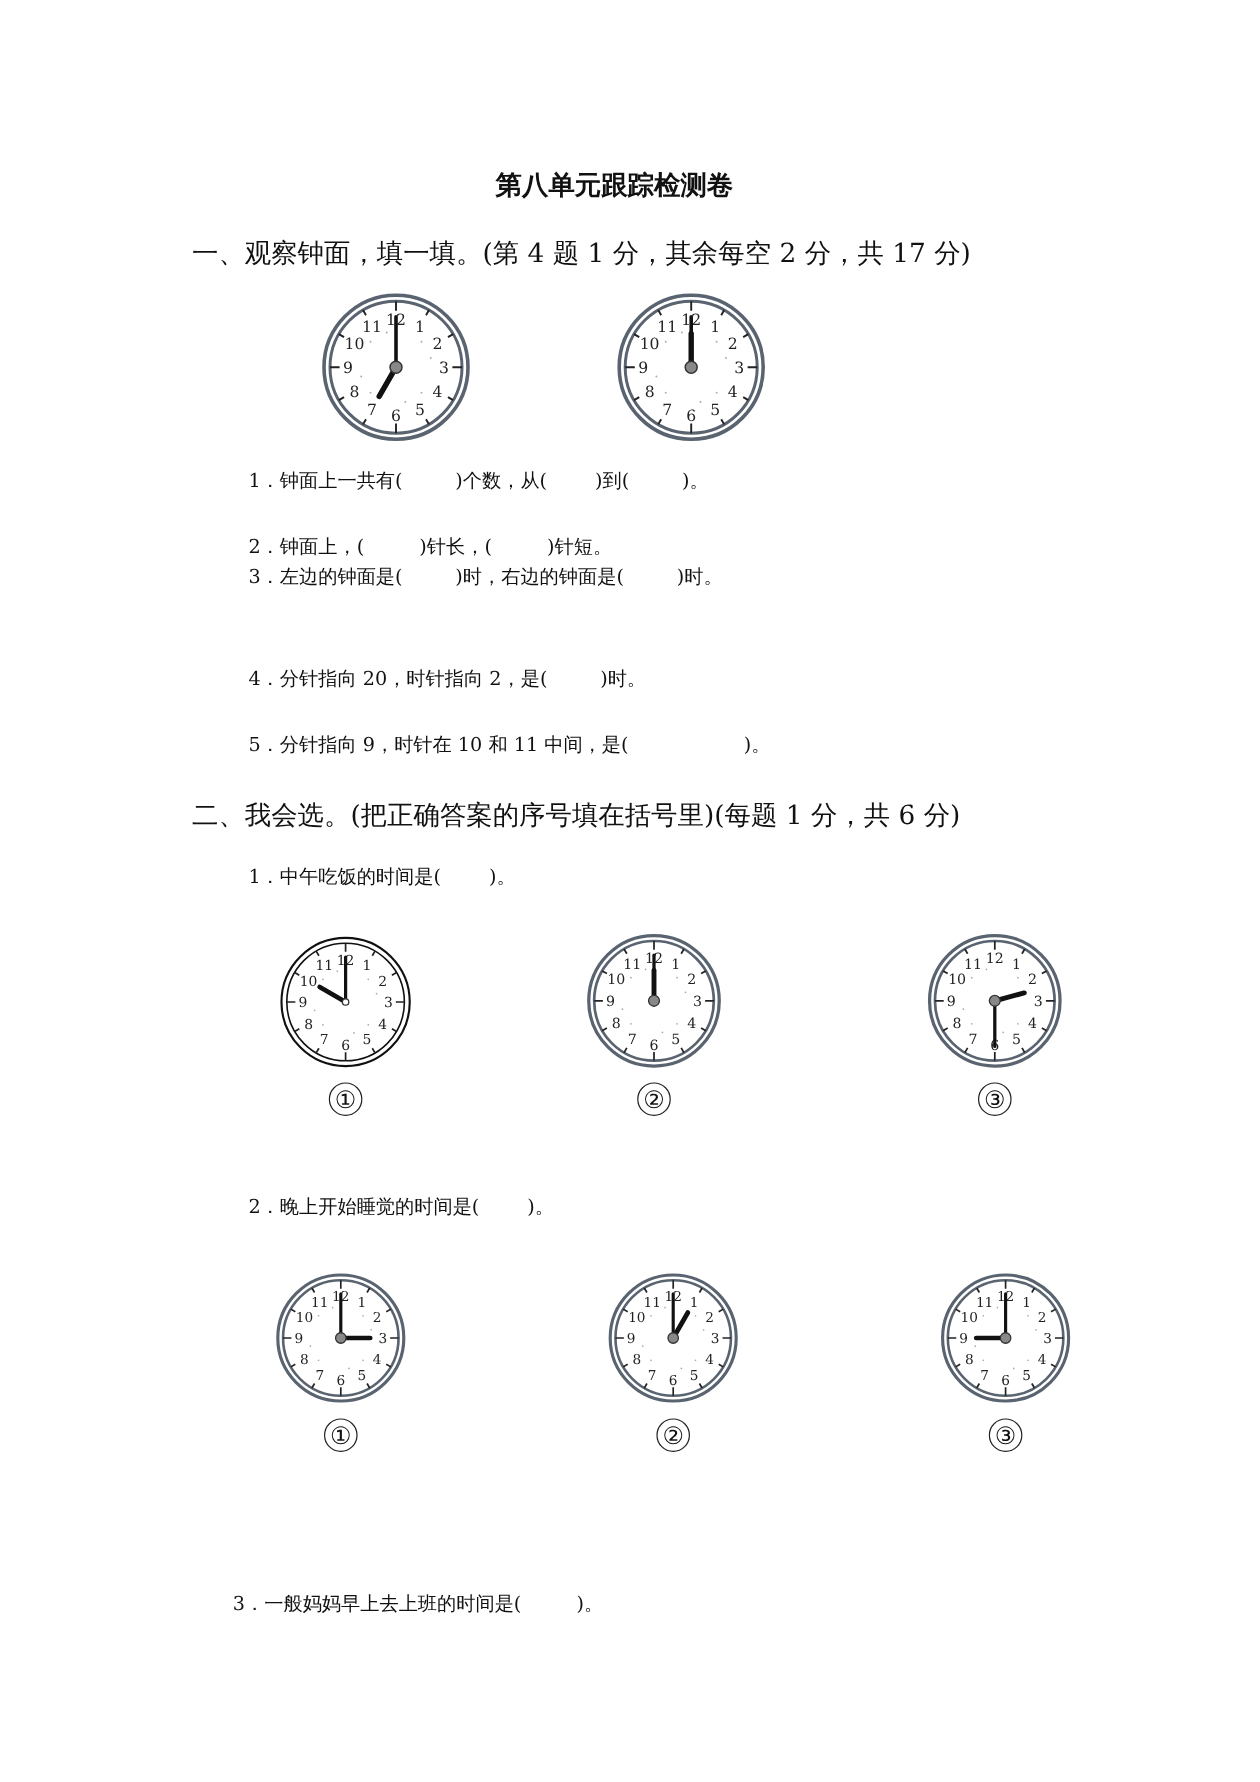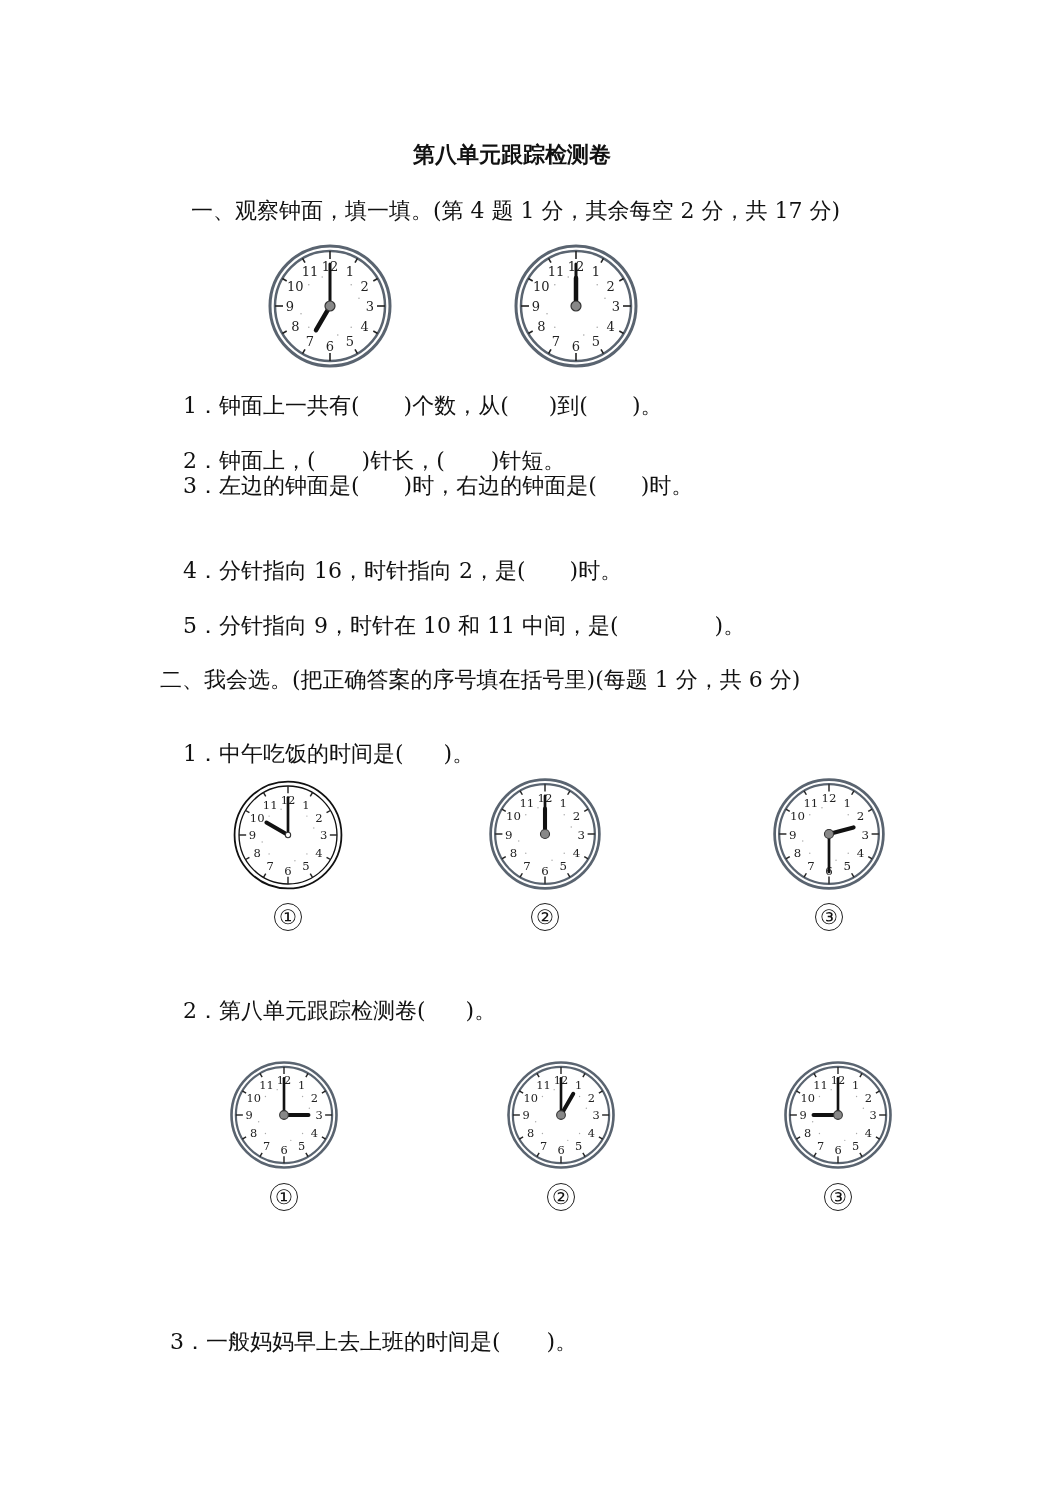--- a/index.html
+++ b/index.html
@@ -2,34 +2,34 @@
 <html><head>
 <meta charset="utf-8">
 <style>
   html, body { margin:0; padding:0; background:#ffffff; }
   body { width:1050px; height:1485px; position:relative; overflow:hidden;
          font-family:"DejaVu Serif","Liberation Serif",serif; color:#111; }
   .abs { position:absolute; white-space:nowrap; }
   .title { left:0; width:1024px; top:140px; text-align:center;
            font-family:"DejaVu Sans","Liberation Sans",sans-serif; font-weight:bold; font-size:22px; letter-spacing:0px; }
   .sec { font-size:22px; }
-  .q { font-size:22px; }
+  .q { font-size:16px;margin-left:24px; }
   .blank { display:inline-block; }
   .clock { position:absolute; }
   .circ-label { position:absolute; font-size:26px; width:40px; text-align:center;
                 font-family:"DejaVu Serif","Liberation Serif",serif; }
   .circ-label span { display:inline-block; width:26px; height:26px; line-height:26px;
                      border:1.6px solid #222; border-radius:50%; font-size:20px; text-align:center; }
 </style>
 </head>
 <body>
 
 <div class="abs title">第八单元跟踪检测卷</div>
 
-<div class="abs sec" style="left:160px; top:196px;margin-left:31px;">一、观察钟面，填一填。(第 4 题 1 分，其余每空 2 分，共 17 分)</div>
+<div class="abs sec" style="left:160px; top:196px;">一、观察钟面，填一填。(第 4 题 1 分，其余每空 2 分，共 17 分)</div>
 
 <svg class="clock" style="left:266px; top:242px;" width="128" height="128" viewBox="0 0 128 128">
     <circle cx="64" cy="64" r="60" fill="#fff" stroke="#5a6470" stroke-width="3"></circle>
     <circle cx="64" cy="64" r="55" fill="none" stroke="#5a6470" stroke-width="2.5"></circle>
     <line x1="64" y1="9" x2="64" y2="17" stroke="#222" stroke-width="1.6"></line>
     <text x="64" y="29" text-anchor="middle" font-size="13" font-family="DejaVu Serif, serif" fill="#222">12</text>
     <line x1="91.5" y1="16.36860279185587" x2="89" y2="20.69872981077806" stroke="#222" stroke-width="1.6"></line>
     <text x="84" y="34.35898384862245" text-anchor="middle" font-size="13" font-family="DejaVu Serif, serif" fill="#222">1</text>
     <line x1="111.63139720814412" y1="36.49999999999999" x2="107.30127018922192" y2="38.99999999999999" stroke="#222" stroke-width="1.6"></line>
     <text x="98.64101615137754" y="49" text-anchor="middle" font-size="13" font-family="DejaVu Serif, serif" fill="#222">2</text>
@@ -109,30 +109,30 @@
 
 <div class="abs q" style="left:183px; top:446px;text-align:right;">
   <span>2．</span><span>钟面上，(</span><span class="blank" style="width:46px"></span><span>)针长，(</span><span class="blank" style="width:46px"></span><span>)针短。</span>
 </div>
 
 <div class="abs q" style="left:183px; top:471px;">
   <span>3．</span><span>左边的钟面是(</span><span class="blank" style="width:44px"></span><span>)时，右边的钟面是(</span><span class="blank" style="width:44px"></span><span>)时。</span>
 </div>
 
 <div class="abs q" style="left:183px; top:556px;">
-  <span>4．</span><span>分针指向 16，时针指向 2，是(</span><span class="blank" style="width:44px"></span><span>)时。</span>
+  <span>4．</span><span>分针指向 20，时针指向 2，是(</span><span class="blank" style="width:44px"></span><span>)时。</span>
 </div>
 
 <div class="abs q" style="left:183px; top:611px;">
   <span>5．</span><span>分针指向 9，时针在 10 和 11 中间，是(</span><span class="blank" style="width:96px"></span><span>)。</span>
 </div>
 
 <div class="abs sec" style="left:160px; top:665px;">二、我会选。(把正确答案的序号填在括号里)(每题 1 分，共 6 分)</div>
 
-<div class="abs q" style="left:183px; top:739px;">
+<div class="abs q" style="left:183px; top:721px;">
   <span>1．</span><span>中午吃饭的时间是(</span><span class="blank" style="width:40px"></span><span>)。</span>
 </div>
 
 <svg class="clock" style="left:231px; top:778px;" width="114" height="114" viewBox="0 0 128 128">
     <circle cx="64" cy="64" r="60" fill="#fff" stroke="#111" stroke-width="2"></circle>
     <circle cx="64" cy="64" r="55" fill="none" stroke="#111" stroke-width="1.5"></circle>
     <line x1="64" y1="9" x2="64" y2="17" stroke="#222" stroke-width="1.6"></line>
     <text x="64" y="29" text-anchor="middle" font-size="13" font-family="DejaVu Serif, serif" fill="#222">12</text>
     <line x1="91.5" y1="16.36860279185587" x2="89" y2="20.69872981077806" stroke="#222" stroke-width="1.6"></line>
     <text x="84" y="34.35898384862245" text-anchor="middle" font-size="13" font-family="DejaVu Serif, serif" fill="#222">1</text>
@@ -245,21 +245,21 @@
     <line x1="64" y1="64" x2="64.00000000000003" y2="106" stroke="#111" stroke-width="3" stroke-linecap="round"></line>
     <line x1="64" y1="64" x2="91.0459231360939" y2="56.753066737129416" stroke="#111" stroke-width="4.5" stroke-linecap="round"></line>
     <circle cx="64" cy="64" r="5" fill="#888" stroke="#333" stroke-width="1.2"></circle>
   </svg>
 
 <div class="circ-label" style="left:268px; top:900px;"><span>①</span></div>
 <div class="circ-label" style="left:525px; top:900px;"><span>②</span></div>
 <div class="circ-label" style="left:809px; top:900px;"><span>③</span></div>
 
 <div class="abs q" style="left:183px; top:996px;">
-  <span>2．</span><span>第八单元跟踪检测卷(</span><span class="blank" style="width:40px"></span><span>)。</span>
+  <span>2．</span><span>晚上开始睡觉的时间是(</span><span class="blank" style="width:40px"></span><span>)。</span>
 </div>
 
 <svg class="clock" style="left:228px; top:1059px;" width="112" height="112" viewBox="0 0 128 128">
     <circle cx="64" cy="64" r="60" fill="#fff" stroke="#5a6470" stroke-width="3"></circle>
     <circle cx="64" cy="64" r="55" fill="none" stroke="#5a6470" stroke-width="2.5"></circle>
     <line x1="64" y1="9" x2="64" y2="17" stroke="#222" stroke-width="1.6"></line>
     <text x="64" y="29" text-anchor="middle" font-size="13" font-family="DejaVu Serif, serif" fill="#222">12</text>
     <line x1="91.5" y1="16.36860279185587" x2="89" y2="20.69872981077806" stroke="#222" stroke-width="1.6"></line>
     <text x="84" y="34.35898384862245" text-anchor="middle" font-size="13" font-family="DejaVu Serif, serif" fill="#222">1</text>
     <line x1="111.63139720814412" y1="36.49999999999999" x2="107.30127018922192" y2="38.99999999999999" stroke="#222" stroke-width="1.6"></line>

